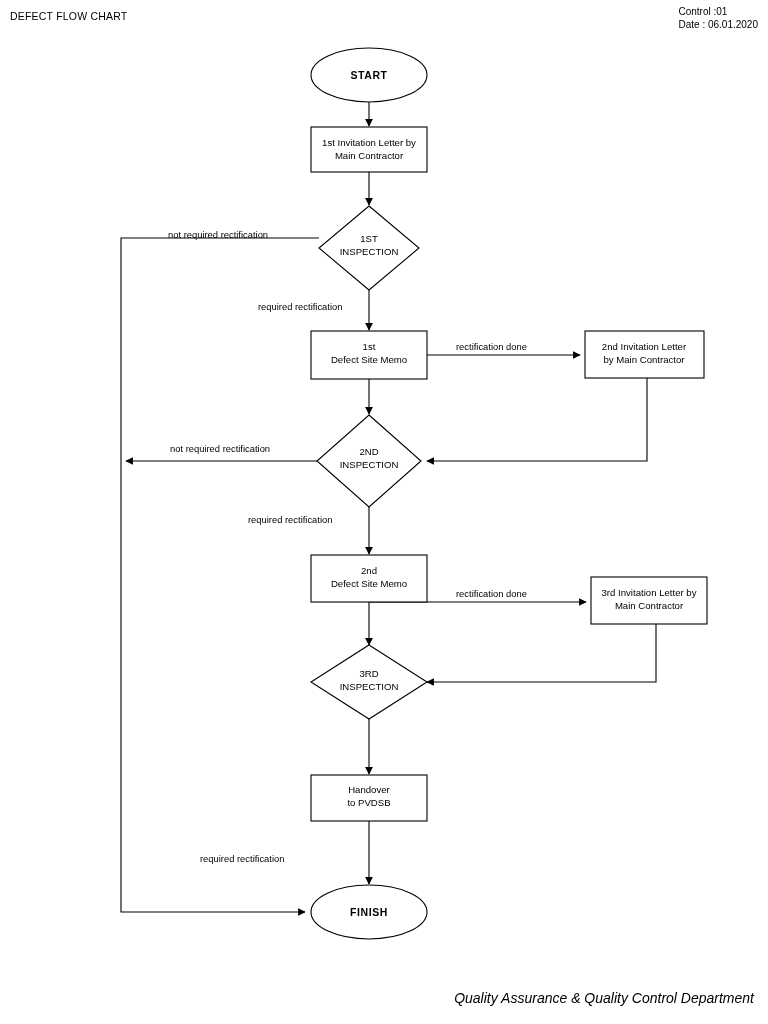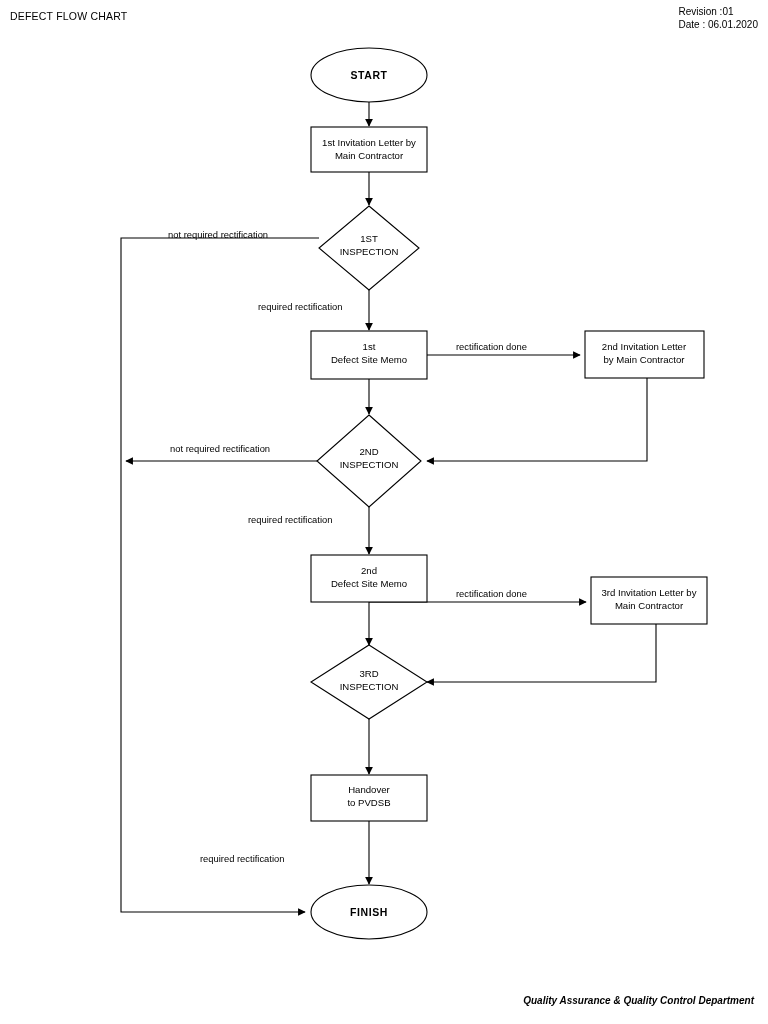--- a/index.html
+++ b/index.html
@@ -36,23 +36,23 @@
     top: 5px;
     font-size: 10px;
     line-height: 13px;
     text-align: left;
     white-space: nowrap;
   }
   .footer-note {
     position: absolute;
     right: 14px;
     bottom: 18px;
-    font-size: 10px;
+    font-size: 14px;
     font-style: italic;
-    font-weight: bold;
+    font-weight: normal;
     white-space: nowrap;
   }
   svg.flow {
     position: absolute;
     left: 0;
     top: 0;
     width: 768px;
     height: 1024px;
   }
   svg.flow .shape {
@@ -85,21 +85,21 @@
   }
 </style>
 </head>
 <body>
 
 <div class="page">
 
   <div class="hdr-title">DEFECT FLOW CHART</div>
 
   <div class="hdr-meta">
-    <div>Revision :01</div>
+    <div>Control :01</div>
     <div>Date : 06.01.2020</div>
   </div>
 
   <svg class="flow" viewBox="0 0 768 1024">
     <defs>
       <marker id="arrow" viewBox="0 0 10 10" refX="9" refY="5" markerWidth="7" markerHeight="7" orient="auto-start-reverse">
         <path d="M 0 0 L 10 5 L 0 10 z" fill="#000000"></path>
       </marker>
     </defs>
 

